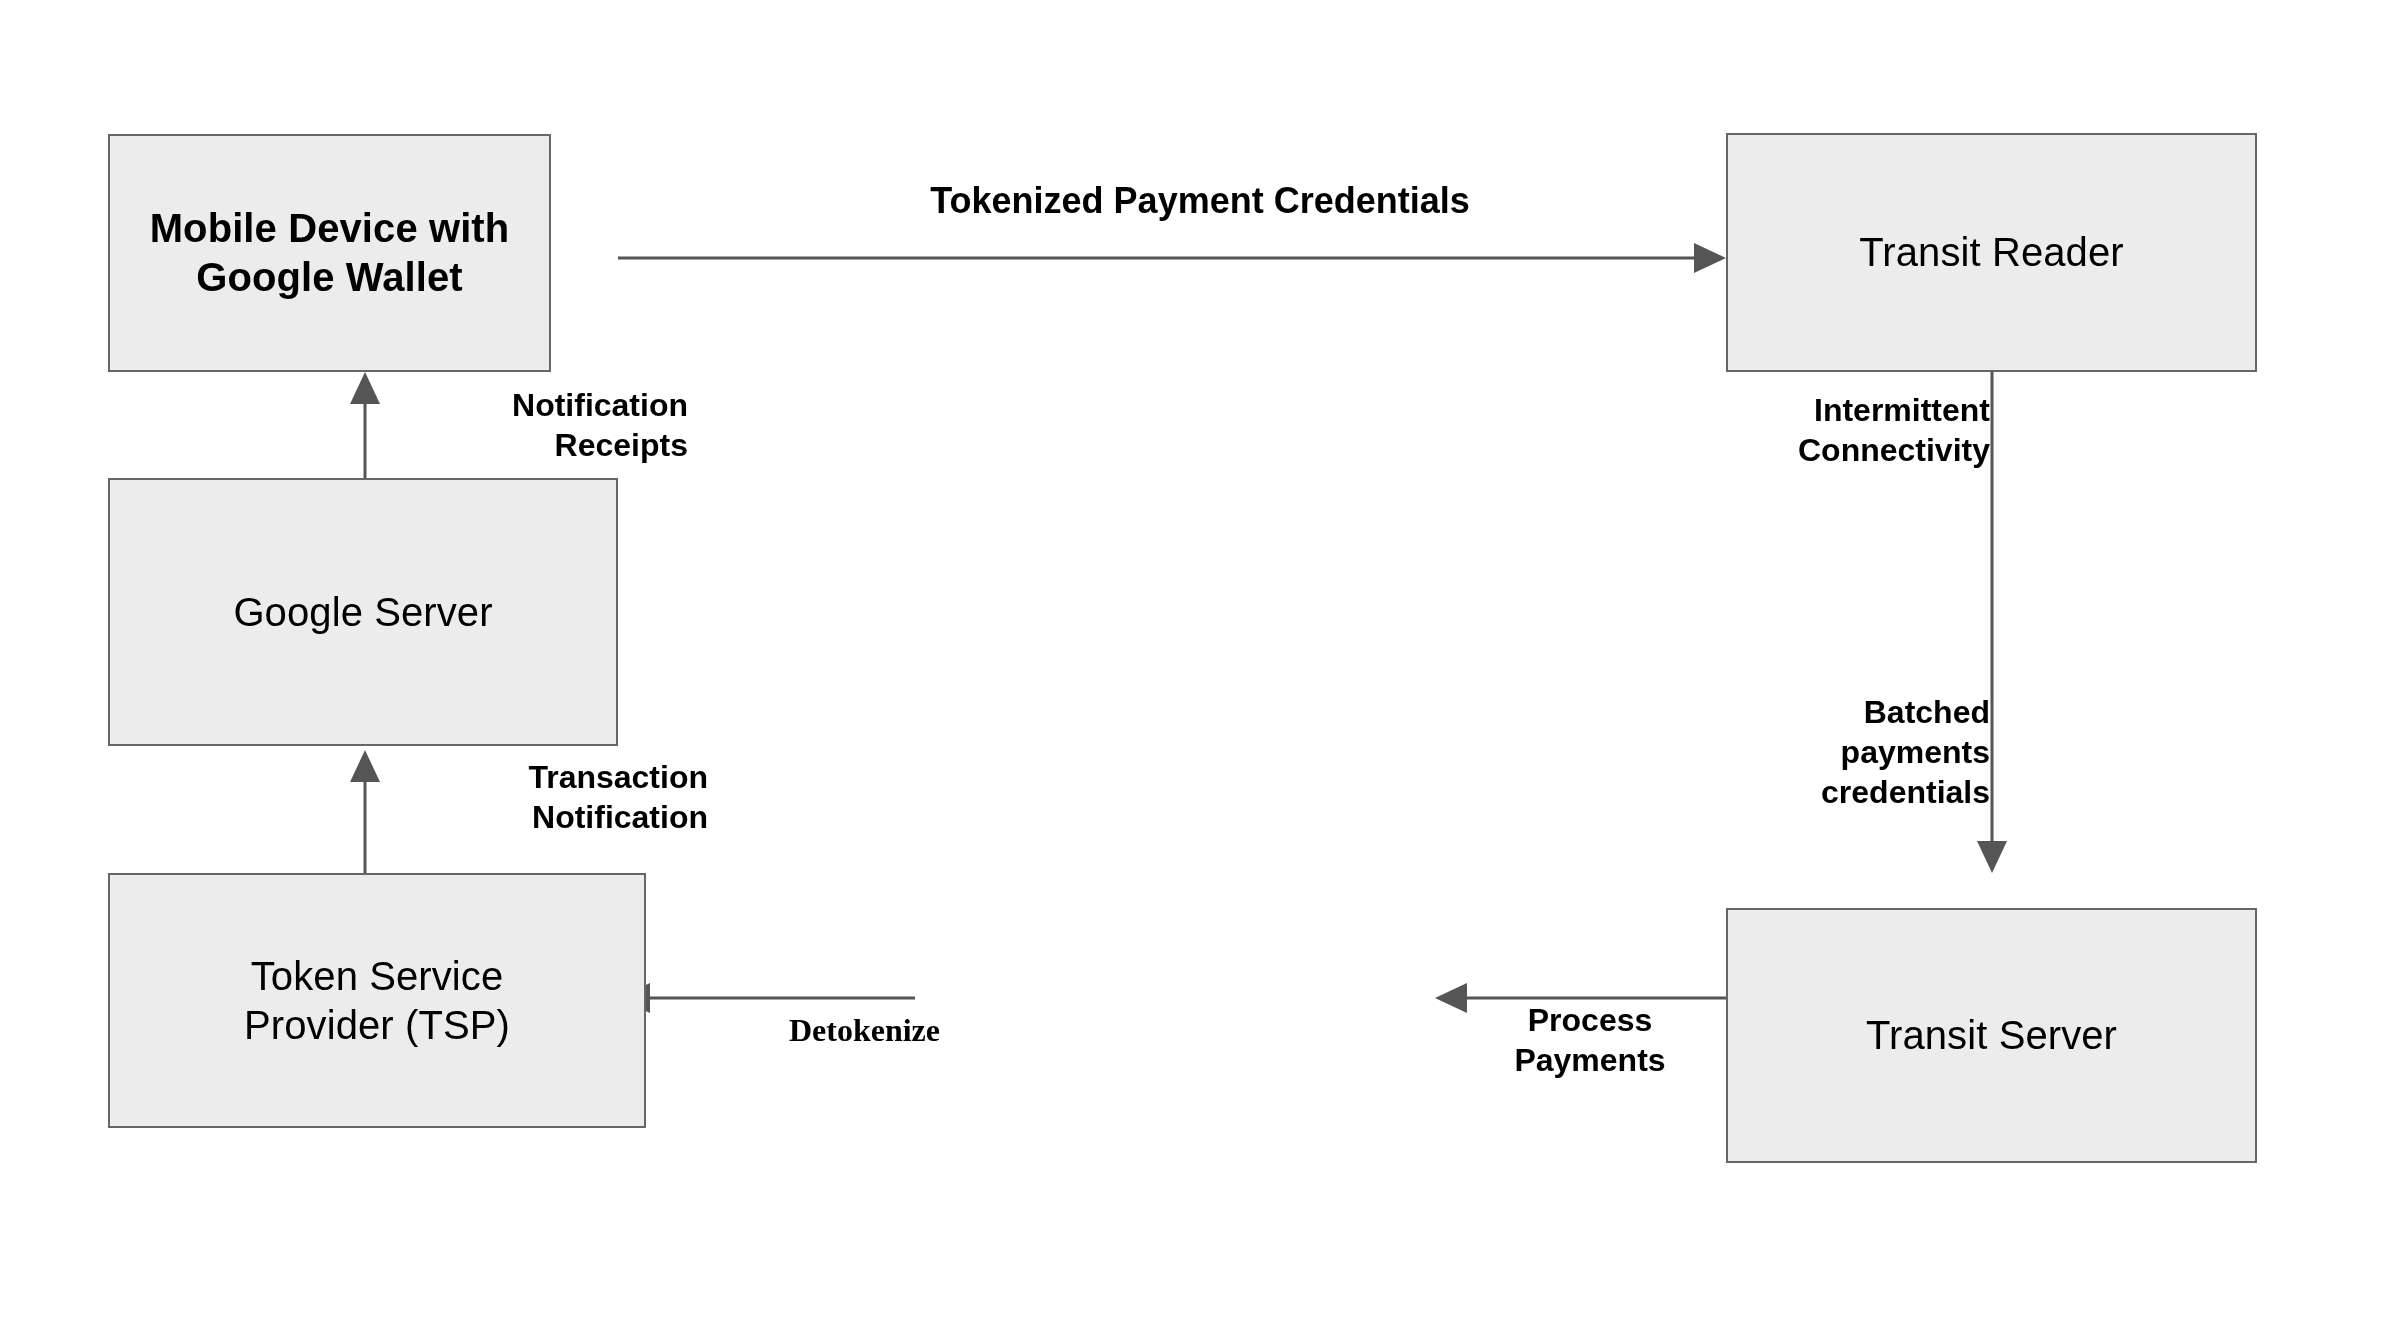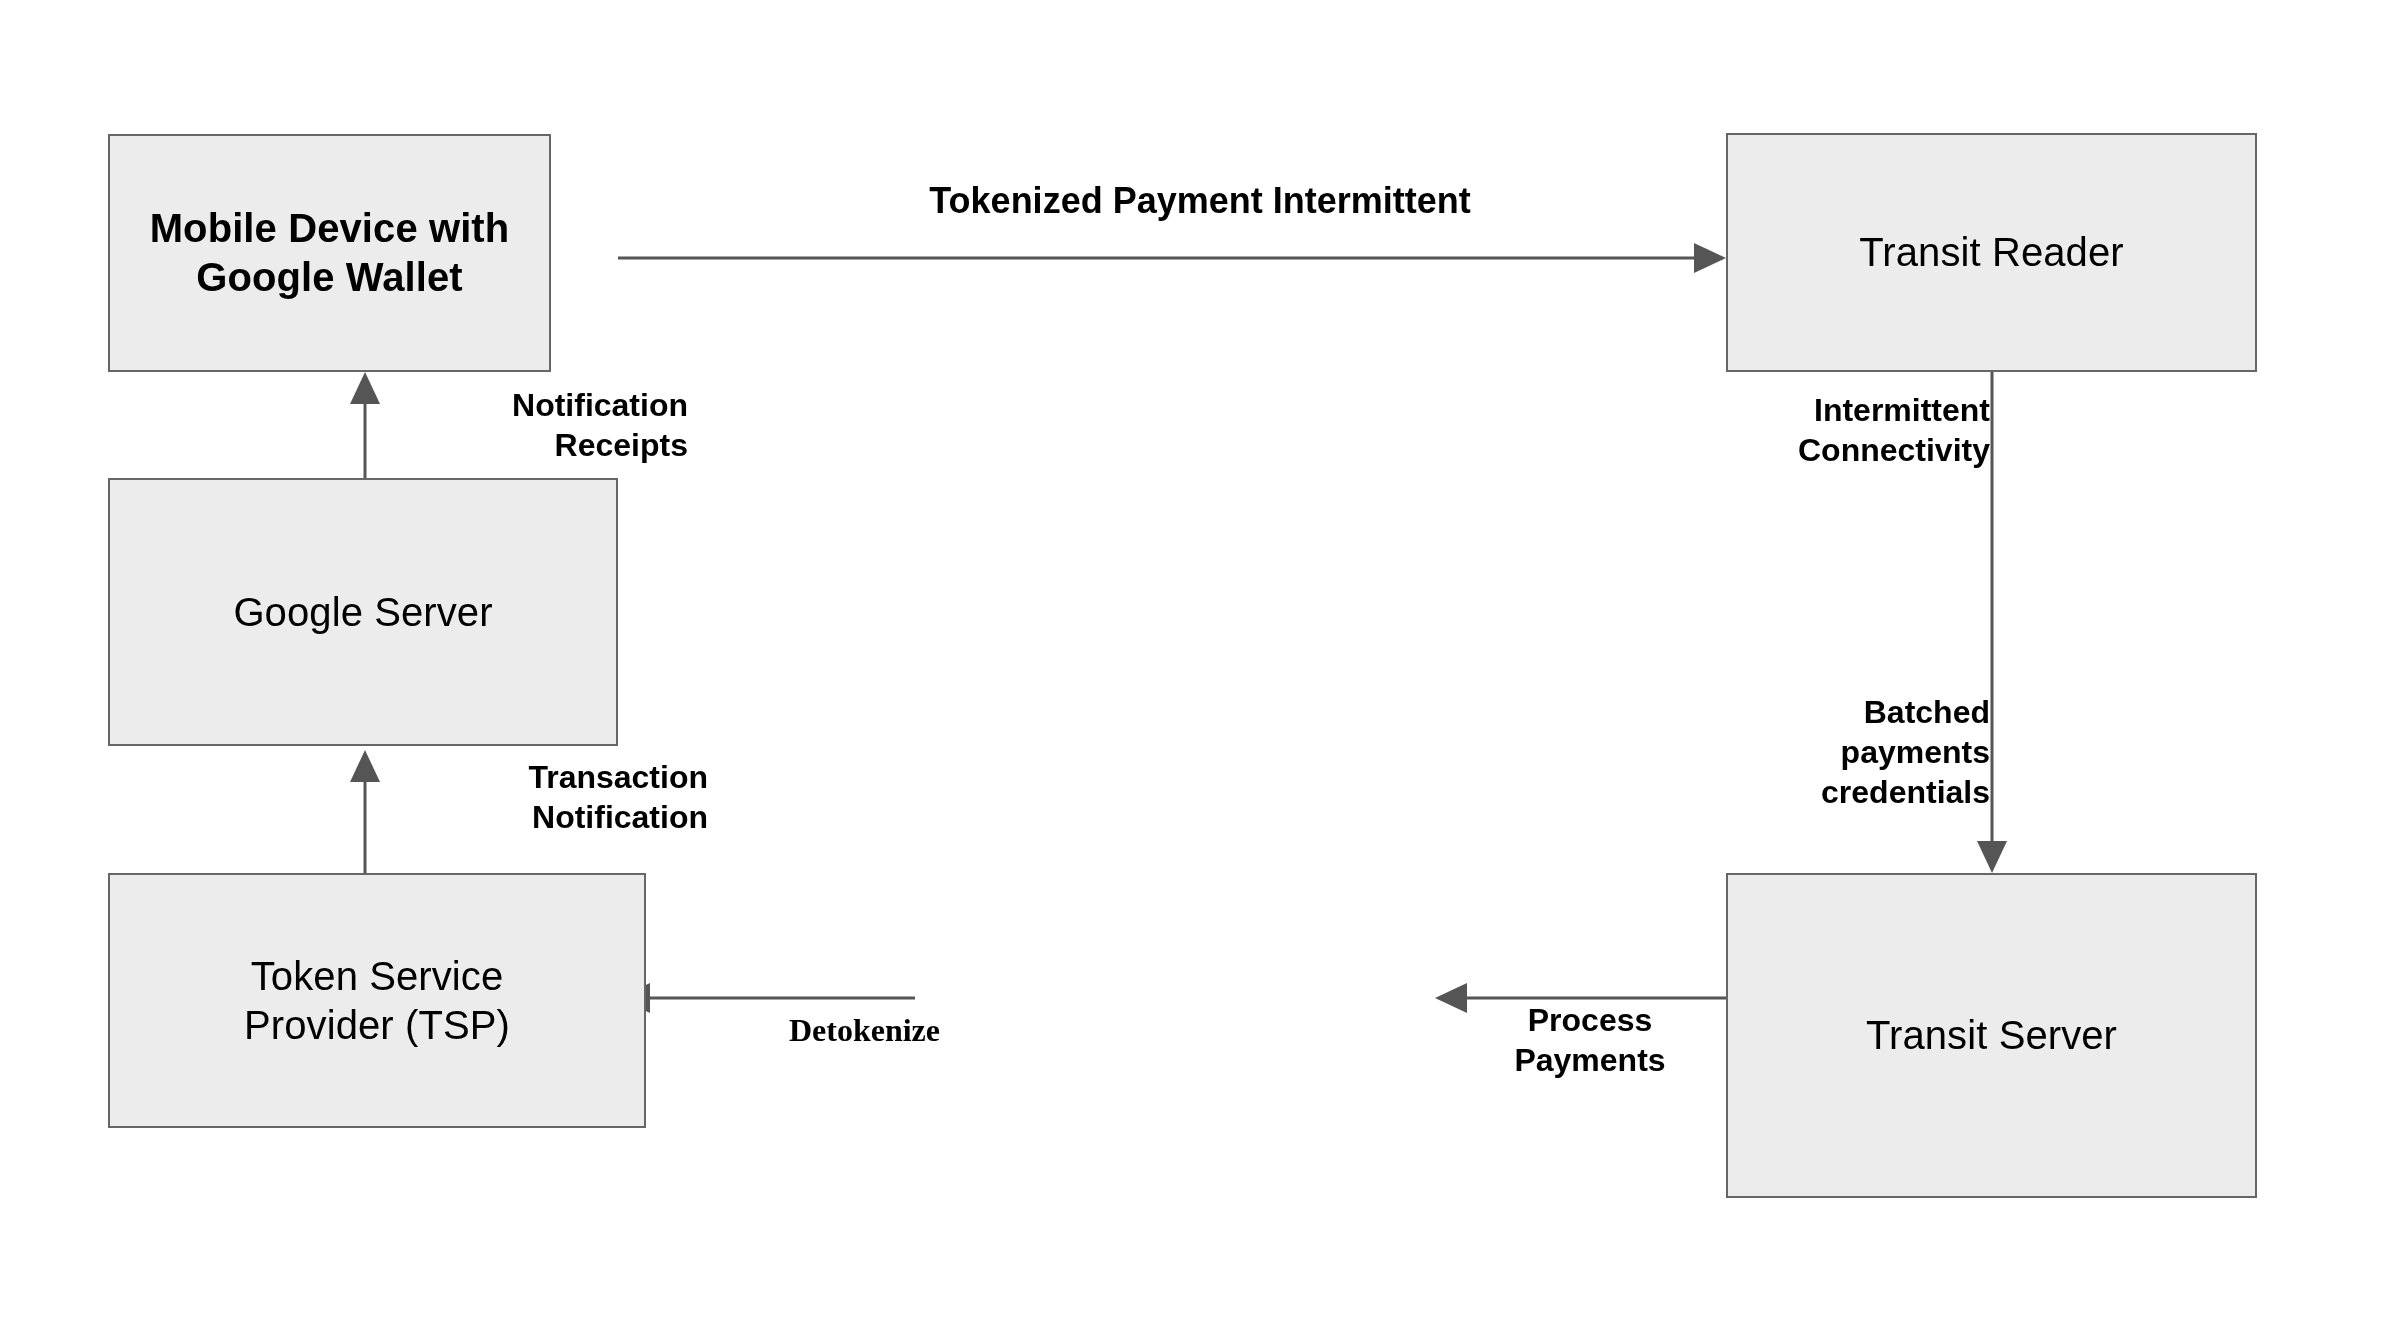--- a/index.html
+++ b/index.html
@@ -36,21 +36,21 @@
     letter-spacing: 0.1px;
     white-space: pre-line;
     z-index: 2;
   }
   
   #node-mobile-device     { left: 108px;  top: 134px;  width: 443px; height: 238px; font-weight: bold; }
   #node-transit-reader    { left: 1726px; top: 133px;  width: 531px; height: 239px; }
   #node-google-server     { left: 108px;  top: 478px;  width: 510px; height: 268px; }
   #node-tsp               { left: 108px;  top: 873px;  width: 538px; height: 255px; }
   #node-payment-processor { left: 915px;  top: 868px;  width: 520px; height: 260px; }
-  #node-transit-server    { left: 1726px; top: 873px;  width: 531px; height: 325px; }
+  #node-transit-server    { left: 1726px; top: 908px;  width: 531px; height: 255px; }
 
   
   #edges {
     position: absolute;
     left: 0; top: 0;
     width: 2389px;
     height: 1344px;
     z-index: 1;
     pointer-events: none;
   }
@@ -123,21 +123,21 @@
   <div class="node" id="node-transit-reader">Transit Reader</div>
 
   <div class="node" id="node-google-server">Google Server</div>
 
   <div class="node" id="node-tsp">Token Service
 Provider (TSP)</div>
 
 
   <div class="node" id="node-transit-server">Transit Server</div>
 
-  <div class="edge-label align-center" id="label-tokenized">Tokenized Payment Intermittent</div>
+  <div class="edge-label align-center" id="label-tokenized">Tokenized Payment Credentials</div>
 
   <div class="edge-label align-left" id="label-notification">Notification
 Receipts</div>
 
   <div class="edge-label align-left" id="label-transaction">Transaction
 Notification</div>
 
   <div class="edge-label align-right" id="label-intermittent">Intermittent
 Connectivity</div>
 

